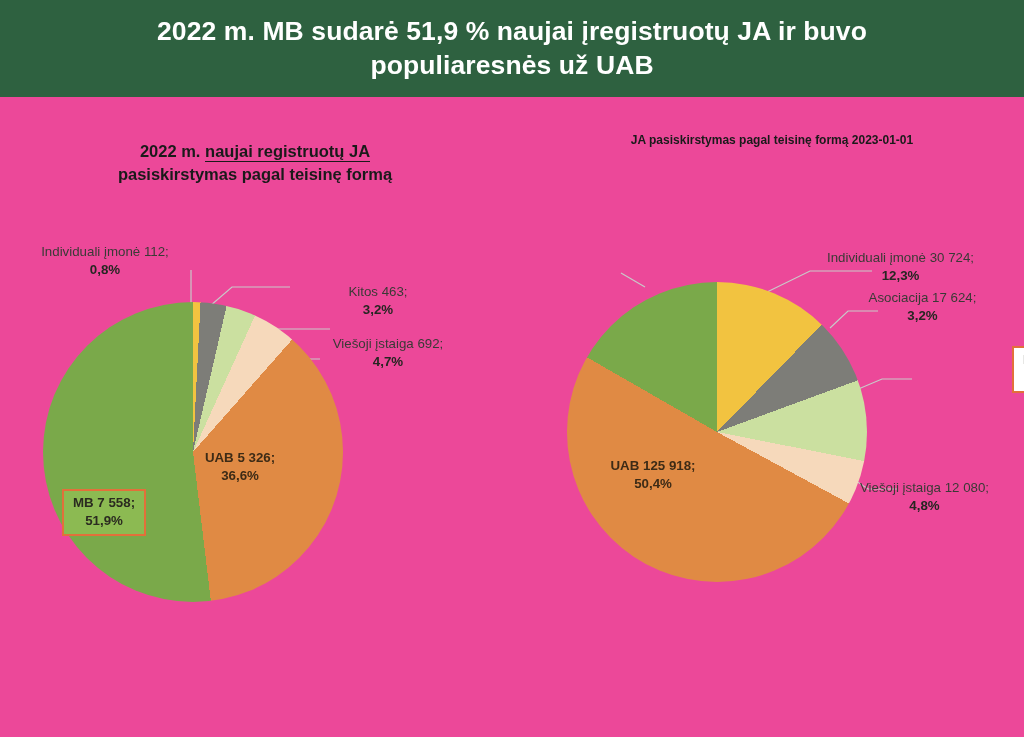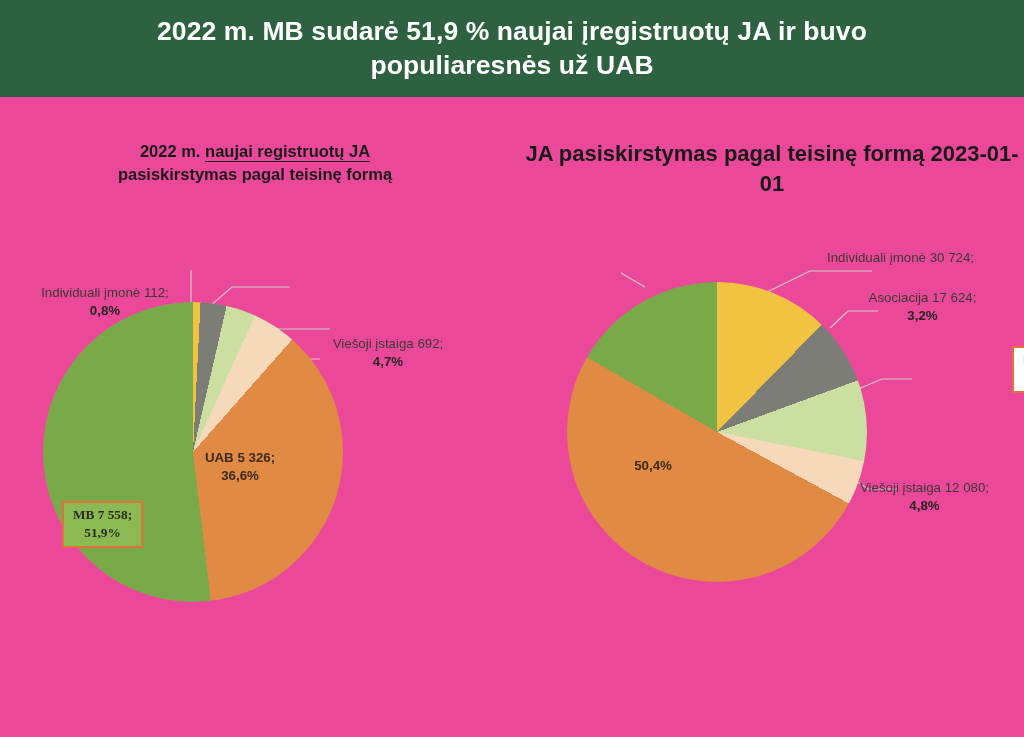--- a/index.html
+++ b/index.html
@@ -71,23 +71,23 @@
   }
   .chart-title.left-title .line1 {
     display: inline-block;
   }
   .chart-title.left-title .line1 .underlined {
     border-bottom: 1.6px solid #1a1a1a;
     padding-bottom: 1px;
   }
   .chart-title.right-title {
     left: 22px;
-    top: 42px;
+    top: 35px;
     width: 500px;
-    font-size: 22px;
+    font-size: 12px;
   }
 
   
   .pie {
     position: absolute;
     border-radius: 50%;
   }
   #pie-left {
     left: 43px;
     top: 205px;
@@ -126,24 +126,23 @@
     padding: 3px 9px 4px 9px;
     text-align: center;
     font-size: 13.3px;
     line-height: 1.35;
     white-space: nowrap;
   }
   .callout .l1 { display: block; font-weight: bold; }
   .callout .l2 { display: block; font-weight: bold; }
   #callout-mb-left {
     left: 62px;
-    top: 404px;
+    top: 392px;
     background: #8cba52;
     color: #2b2b20;
-    font-family: Liberation Serif, serif;
   }
   #callout-mb-right {
     left: 512px;
     top: 249px;
     background: #ffffff;
     color: #2b2b20;
   }
 
   
   .leader {
@@ -172,26 +171,30 @@
 
     <svg class="leader" width="500" height="560" viewBox="0 0 500 560" style="left:0;top:0;">
       <polyline points="191,209 191,173" fill="none" stroke="#c9c9c9" stroke-width="1.2"></polyline>
       <polyline points="203,215 232,190 290,190" fill="none" stroke="#c9c9c9" stroke-width="1.2"></polyline>
       <polyline points="214,222 250,232 330,232" fill="none" stroke="#c9c9c9" stroke-width="1.2"></polyline>
       <polyline points="228,234 262,262 320,262" fill="none" stroke="#c9c9c9" stroke-width="1.2"></polyline>
     </svg>
 
     <div class="pie" id="pie-left" style="background: conic-gradient(rgb(242, 195, 64) 0deg, rgb(242, 195, 64) 2.88deg, rgb(125, 125, 120) 2.88deg, rgb(125, 125, 120) 12.96deg, rgb(203, 224, 160) 12.96deg, rgb(203, 224, 160) 24.48deg, rgb(246, 217, 187) 24.48deg, rgb(246, 217, 187) 41.4deg, rgb(224, 138, 68) 41.4deg, rgb(224, 138, 68) 173.16deg, rgb(122, 169, 74) 173.16deg, rgb(122, 169, 74) 360deg);"></div>
 
-    <div class="data-label center" style="left:10px; top:146px; width:190px;margin-top:41px;">
+    <div class="data-label center" style="left:10px; top:146px; width:190px;">
       <span class="l1">Individuali įmonė 112;</span>
       <span class="l2">0,8%</span>
     </div>
 
 
+    <div class="data-label center" style="left:318px; top:186px; width:120px;">
+      <span class="l1">Kitos 463;</span>
+      <span class="l2">3,2%</span>
+    </div>
 
     <div class="data-label center" style="left:298px; top:238px; width:180px;">
       <span class="l1">Viešoji įstaiga 692;</span>
       <span class="l2">4,7%</span>
     </div>
 
     <div class="data-label center on-slice" style="left:160px; top:352px; width:160px;">
       <span class="l1">UAB 5 326;</span>
       <span class="l2">36,6%</span>
     </div>
@@ -216,31 +219,33 @@
 
     <div class="pie" id="pie-right" style="background: conic-gradient(rgb(242, 195, 64) 0deg, rgb(242, 195, 64) 44.28deg, rgb(125, 125, 120) 44.28deg, rgb(125, 125, 120) 69.84deg, rgb(203, 224, 160) 69.84deg, rgb(203, 224, 160) 101.16deg, rgb(246, 217, 187) 101.16deg, rgb(246, 217, 187) 118.44deg, rgb(224, 138, 68) 118.44deg, rgb(224, 138, 68) 299.88deg, rgb(122, 169, 74) 299.88deg, rgb(122, 169, 74) 360deg);"></div>
 
     <div class="callout" id="callout-mb-right">
       <span class="l1">MB 41 708;</span>
       <span class="l2">16,7%</span>
     </div>
 
     <div class="data-label center" style="left:288px; top:152px; width:225px;">
       <span class="l1">Individuali įmonė 30 724;</span>
+      <span class="l2">12,3%</span>
     </div>
 
     <div class="data-label center" style="left:330px; top:192px; width:185px;">
       <span class="l1">Asociacija 17 624;</span>
       <span class="l2">3,2%</span>
     </div>
 
 
     <div class="data-label center" style="left:332px; top:382px; width:185px;">
       <span class="l1">Viešoji įstaiga 12 080;</span>
       <span class="l2">4,8%</span>
     </div>
 
     <div class="data-label center on-slice" style="left:68px; top:360px; width:170px;">
+      <span class="l1">UAB 125 918;</span>
       <span class="l2">50,4%</span>
     </div>
   </div>
 
 </div>
 
 </body></html>

